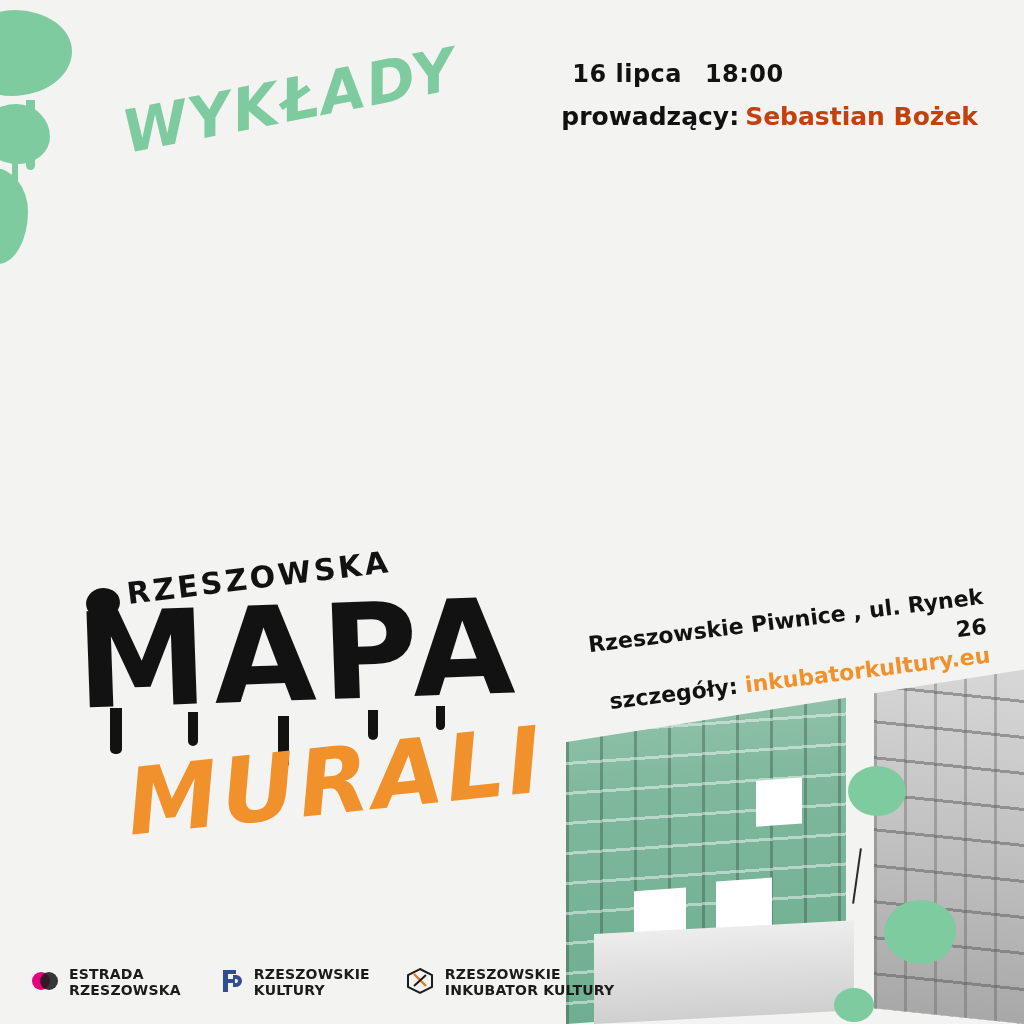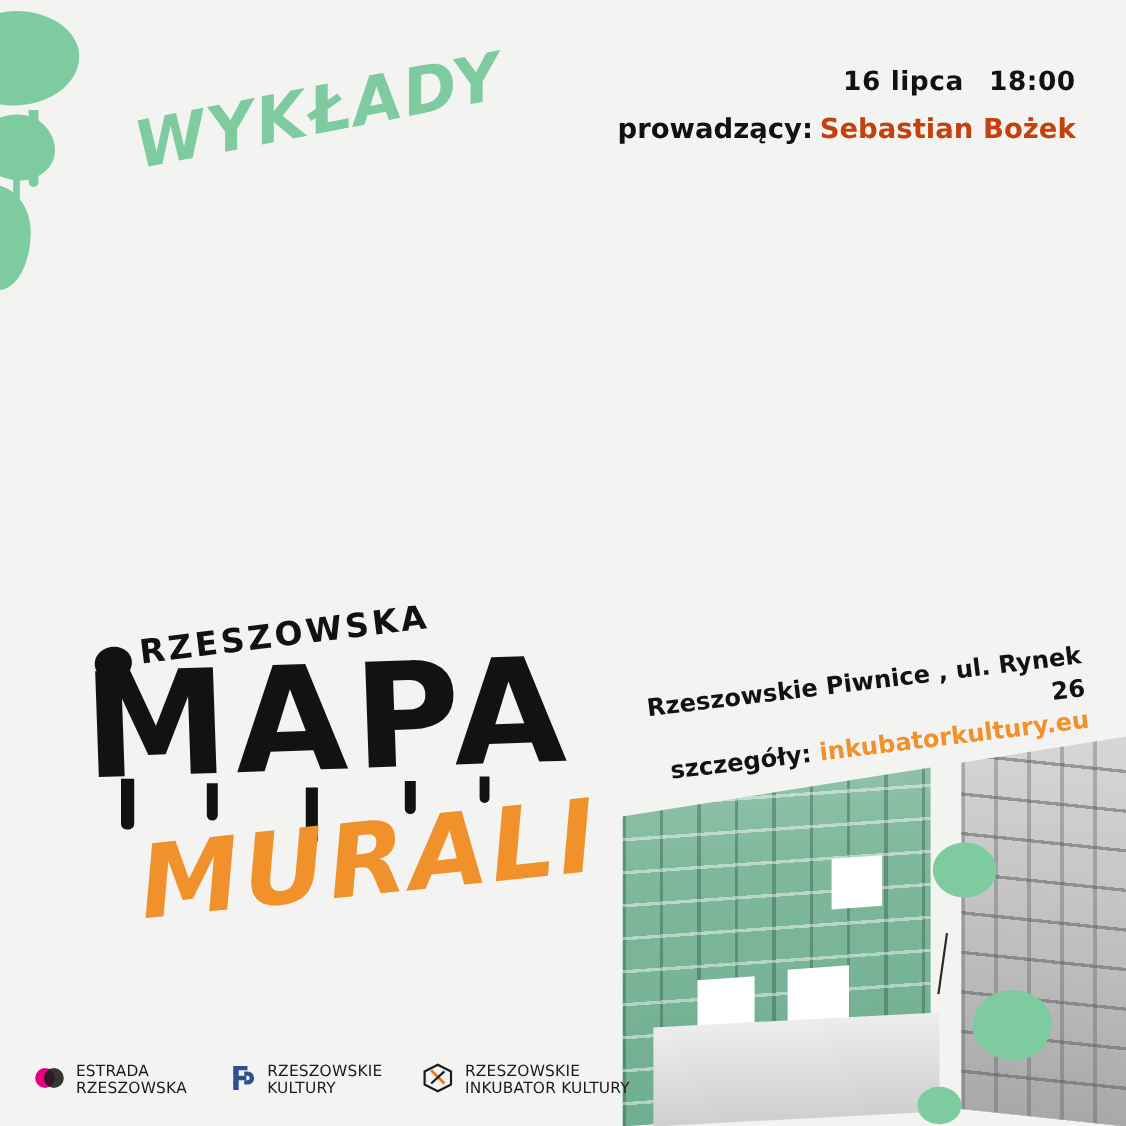--- a/index.html
+++ b/index.html
@@ -68,21 +68,21 @@
   .lecture-2 { right: 46px; top: 330px; width: 640px; }
 
   .lec-date {
     font-family: "DejaVu Sans", sans-serif;
     font-weight: bold;
     font-size: 24px;
     color: #121212;
     letter-spacing: 0.5px;
   }
   .lec-date .time { margin-left: 14px; }
-  .lecture-1 .lec-date { text-align: right; padding-left: 0; }
+  .lecture-1 .lec-date { text-align: center; padding-left: 0; }
   .lecture-2 .lec-date { text-align: left; padding-left: 0; }
 
   .lec-title {
     font-family: "DejaVu Sans", sans-serif;
     font-weight: bold;
     font-size: 56px;
     line-height: 1.04;
     color: #111111;
     margin-top: 6px;
     letter-spacing: -0.5px;
@@ -273,21 +273,21 @@
     left: 30px;
     bottom: 24px;
     display: flex;
     align-items: center;
     gap: 34px;
   }
   .flogo { display: flex; align-items: center; gap: 9px; }
   .flogo .mark { flex: 0 0 auto; }
   .flogo .txt {
     font-family: "DejaVu Sans", sans-serif;
-    font-weight: normal;
+    font-weight: bold;
     font-size: 14px;
     line-height: 1.12;
     color: #1b1b1b;
     letter-spacing: 0.2px;
     text-align: left;
     white-space: nowrap;
   }
   .flogo .txt .l2 { display: block; }
 </style>
 </head>

